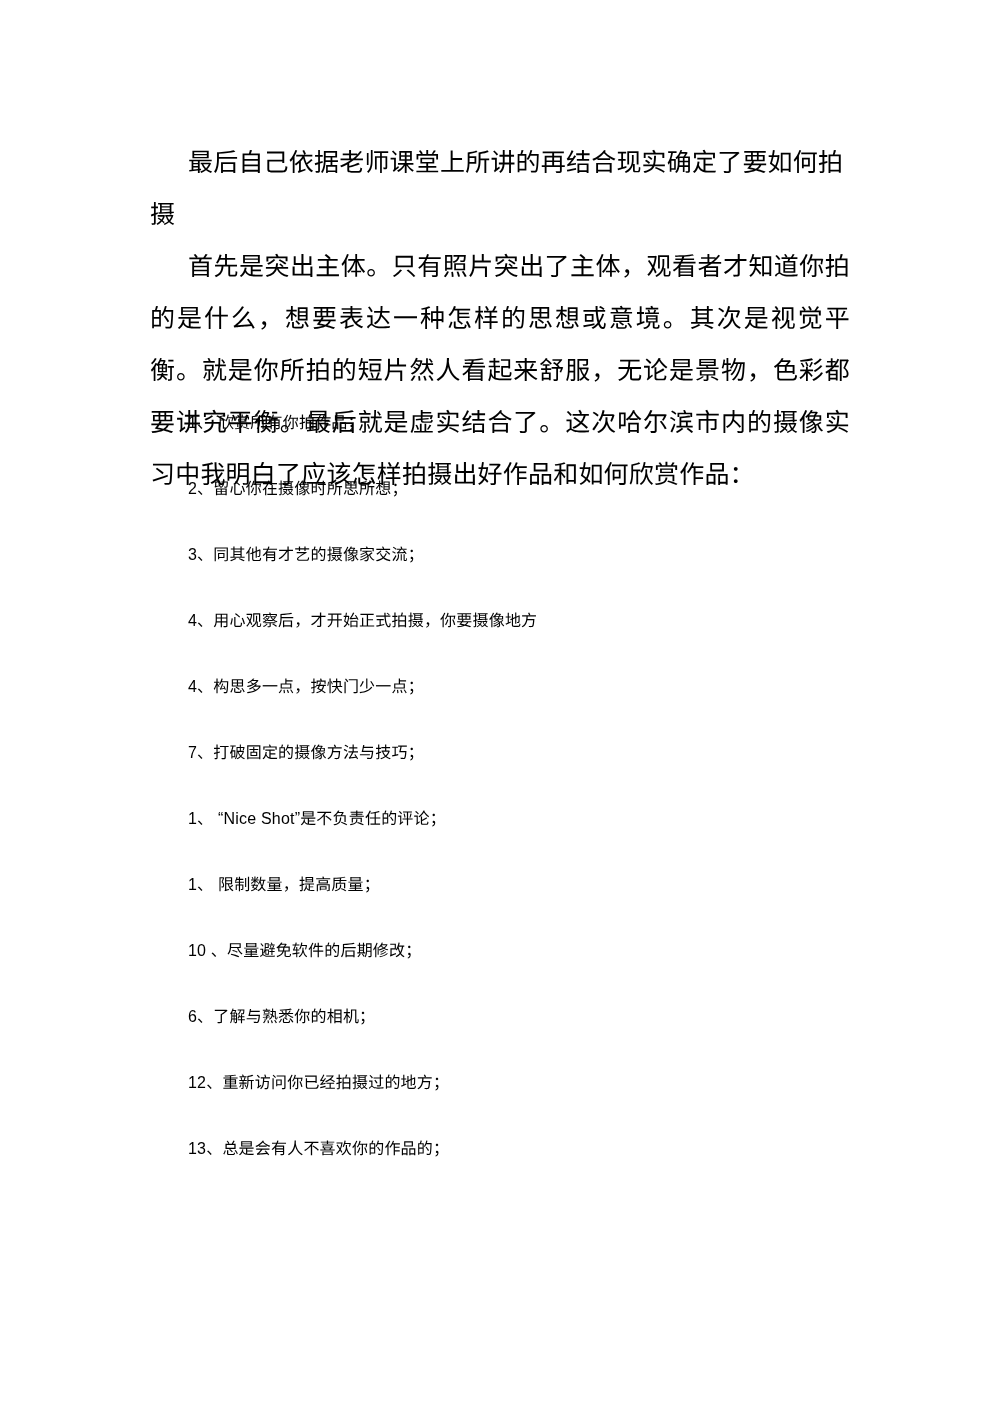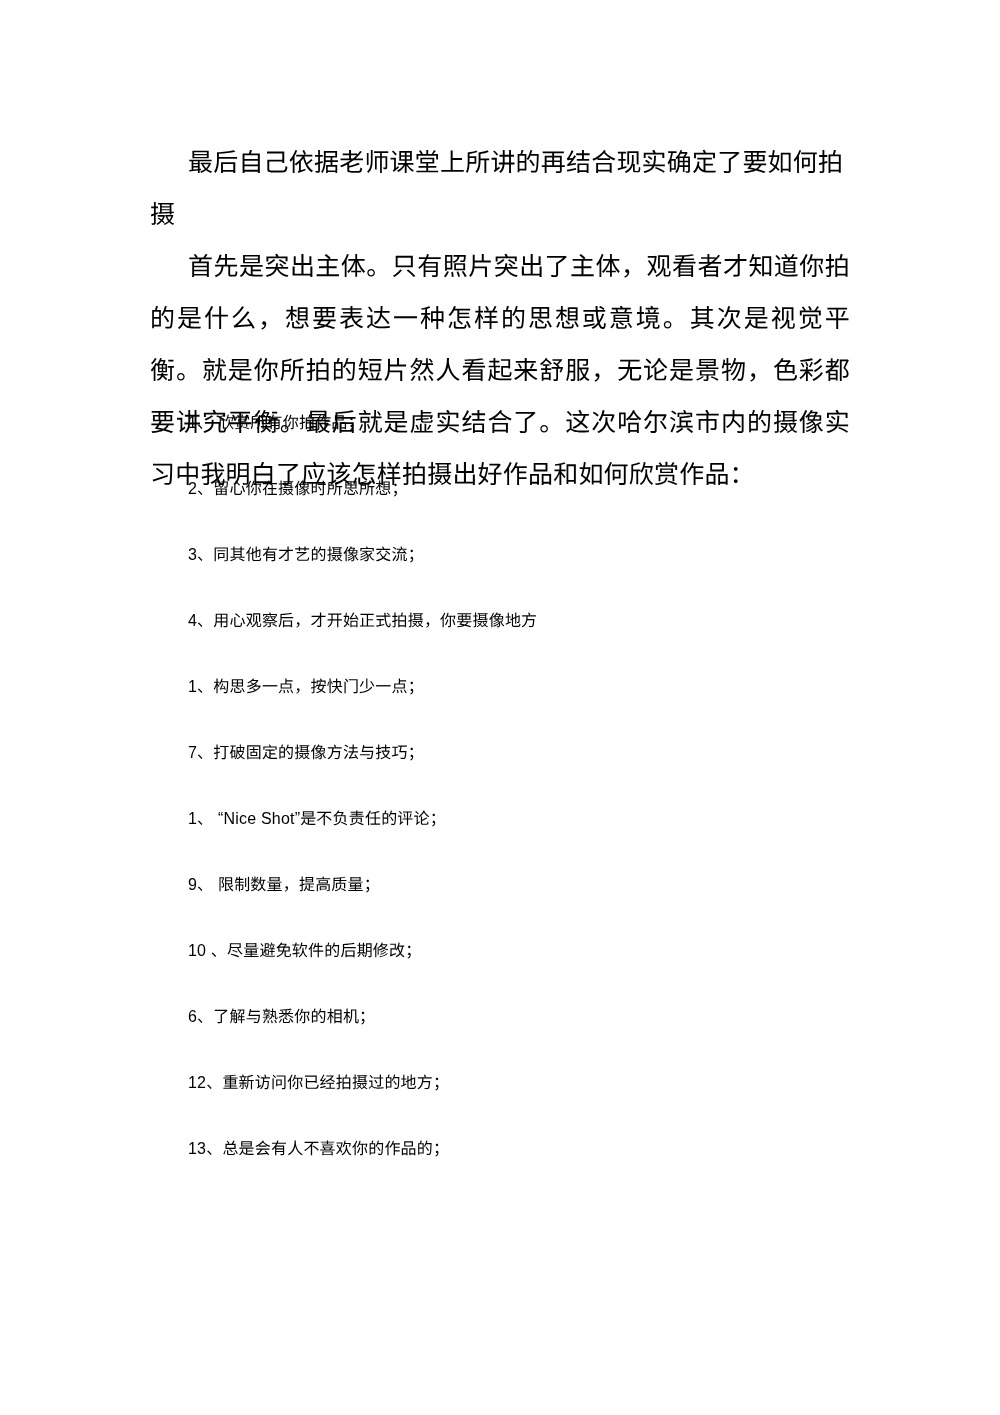--- a/index.html
+++ b/index.html
@@ -79,23 +79,23 @@
     <p class="para para-solo">最后自己依据老师课堂上所讲的再结合现实确定了要如何拍摄</p>
 
     <p class="para">首先是突出主体。只有照片突出了主体，观看者才知道你拍的是什么，想要表达一种怎样的思想或意境。其次是视觉平衡。就是你所拍的短片然人看起来舒服，无论是景物，色彩都要讲究平衡。最后就是虚实结合了。这次哈尔滨市内的摄像实习中我明白了应该怎样拍摄出好作品和如何欣赏作品：</p>
   </div>
 
   <ol class="num-list">
     <li>1、 欣赏所有你拍作品；</li>
     <li>2、留心你在摄像时所思所想；</li>
     <li>3、同其他有才艺的摄像家交流；</li>
     <li>4、用心观察后，才开始正式拍摄，你要摄像地方</li>
-    <li>1、构思多一点，按快门少一点；</li>
+    <li>4、构思多一点，按快门少一点；</li>
     <li>7、打破固定的摄像方法与技巧；</li>
     <li>1、 “Nice Shot”是不负责任的评论；</li>
-    <li>9、 限制数量，提高质量；</li>
+    <li>1、 限制数量，提高质量；</li>
     <li>10 、尽量避免软件的后期修改；</li>
     <li>6、了解与熟悉你的相机；</li>
     <li>12、重新访问你已经拍摄过的地方；</li>
     <li>13、总是会有人不喜欢你的作品的；</li>
   </ol>
 
 </div>
 
 </body></html>

